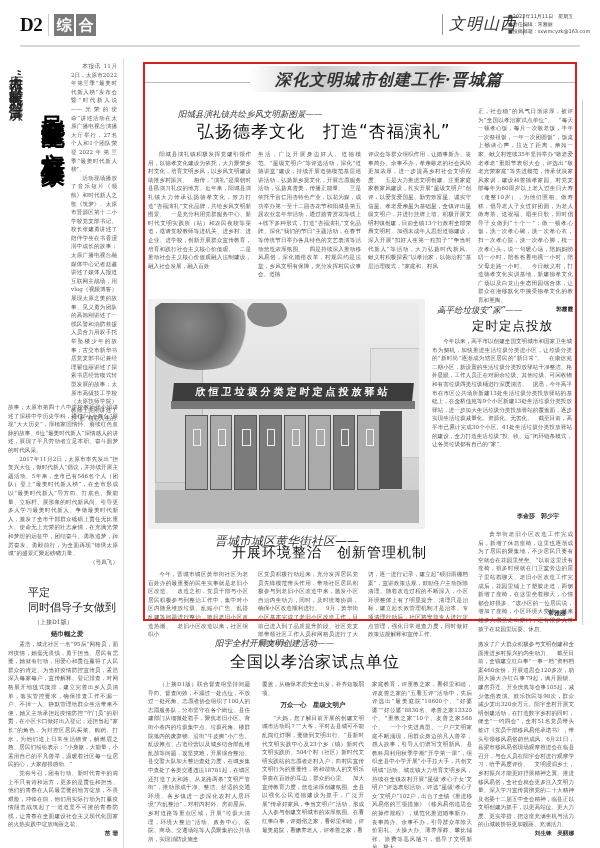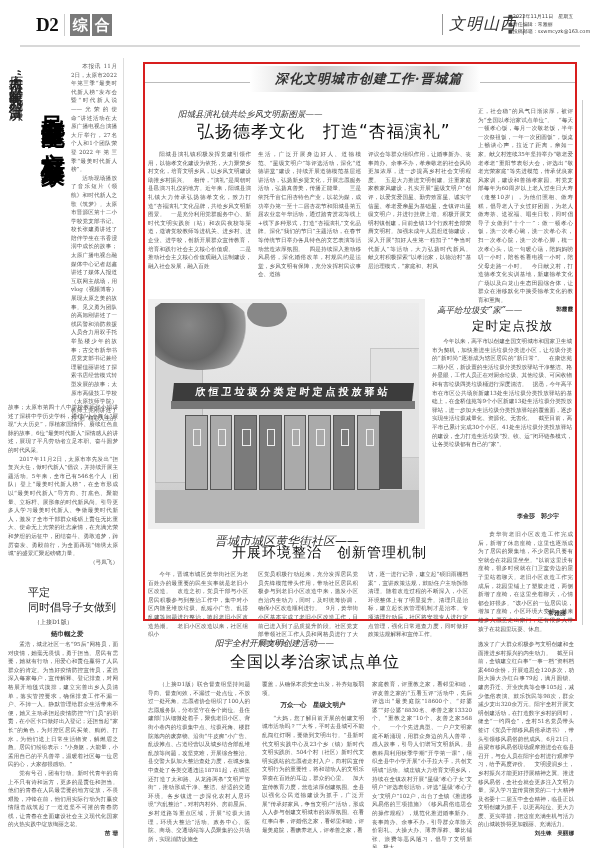--- a/index.html
+++ b/index.html
@@ -1,40 +1,40 @@
 <!DOCTYPE html>
 <html><head>
 <meta charset="utf-8">
 <style>
 *{box-sizing:border-box;margin:0;padding:0;}
 html,body{width:600px;height:848px;background:#fff;overflow:hidden;}
 body{font-family:"DejaVu Serif",serif;color:#333;position:relative;}
 .abs{position:absolute;}
-.masthead-left{left:36px;top:14px;display:flex;align-items:flex-start;}
+.masthead-left{left:20px;top:14px;display:flex;align-items:flex-start;}
 .page-no{font-family:"Liberation Serif",serif;font-weight:bold;font-size:19px;color:#111;letter-spacing:-0.5px;}
 .sep{width:1px;height:22px;background:#ccc;margin:0 5px 0 6px;}
 .sec-char{display:inline-block;width:20px;height:22px;background:#7a7a7a;color:#fff;font-family:"DejaVu Sans",sans-serif;font-weight:bold;font-size:15px;line-height:22px;text-align:center;margin-right:2px;}
 .rule-top{left:20px;top:45px;width:560px;height:2px;background:#d8d8d8;}
 .brand{left:442px;top:14px;font-family:"DejaVu Serif",serif;font-size:16px;color:#333;border-left:1px solid #999;border-right:1px solid #999;padding:0 6px;letter-spacing:1px;font-style:italic;}
 .meta{left:508px;top:13px;font-family:"DejaVu Sans",sans-serif;font-size:5px;color:#444;line-height:7.5px;}
 .vert{writing-mode:vertical-rl;}
 .left-sub{left:8px;top:64px;font-family:"DejaVu Sans",sans-serif;font-size:14.5px;line-height:16px;color:#222;letter-spacing:1px;}
 .left-main{left:40px;top:96px;font-family:"DejaVu Sans",sans-serif;font-weight:bold;font-size:24px;line-height:26px;color:#000;letter-spacing:2px;}
 .body-text{font-family:"DejaVu Serif",serif;font-size:5.6px;line-height:8.6px;color:#555;text-align:justify;}
 .body-text p{text-indent:2em;}
 .col-l1{left:71px;top:62px;width:46px;}
 .col-l2{left:8px;top:403px;width:110px;}
 .side-title{left:28px;top:585px;font-family:"DejaVu Sans",sans-serif;font-size:11px;line-height:15px;color:#222;}
 .side-sub{left:34px;top:618px;font-size:6px;color:#444;}
 .side-sub2{left:51px;top:630px;font-size:6.5px;font-weight:bold;color:#333;}
 .col-l3{left:8px;top:640px;width:110px;}
 .vline-left{left:123px;top:58px;width:1px;height:790px;background:#ddd;}
 .redbox{left:143px;top:62px;width:434px;height:559px;border:2px solid #d81e1e;}
 .banner{left:250px;top:66px;width:230px;height:26px;background:linear-gradient(90deg,#fff 0%,#e6e6e6 15%,#c9c9c9 30%,#e9e9e9 60%,#d2d2d2 80%,#fff 100%);}
-.banner-text{left:275px;top:70px;font-family:"DejaVu Serif",serif;font-size:13px;font-style:italic;font-weight:bold;color:#333;letter-spacing:1px;}
+.banner-text{left:275px;top:70px;font-family:"DejaVu Serif",serif;font-size:16px;font-style:italic;font-weight:bold;color:#333;letter-spacing:1px;}
 .banner-rule{left:145px;top:82px;width:430px;height:1px;background:#bbb;}
 .h-kicker{font-family:"DejaVu Sans",sans-serif;color:#333;font-style:italic;}
 .h-main{font-family:"DejaVu Sans",sans-serif;color:#111;}
 .k1{left:178px;top:109px;font-size:8.5px;}
 .m1{left:197px;top:120px;font-size:17px;letter-spacing:1px;}
 .c1a{left:148px;top:150px;width:103px;}
 .c1b{left:258px;top:150px;width:103px;}
 .c1c{left:368px;top:150px;width:103px;}
 .c1d{left:478px;top:107px;width:95px;}
 .photo-block{left:148px;top:299px;width:277px;height:230px;background:#f0f0f0;}

